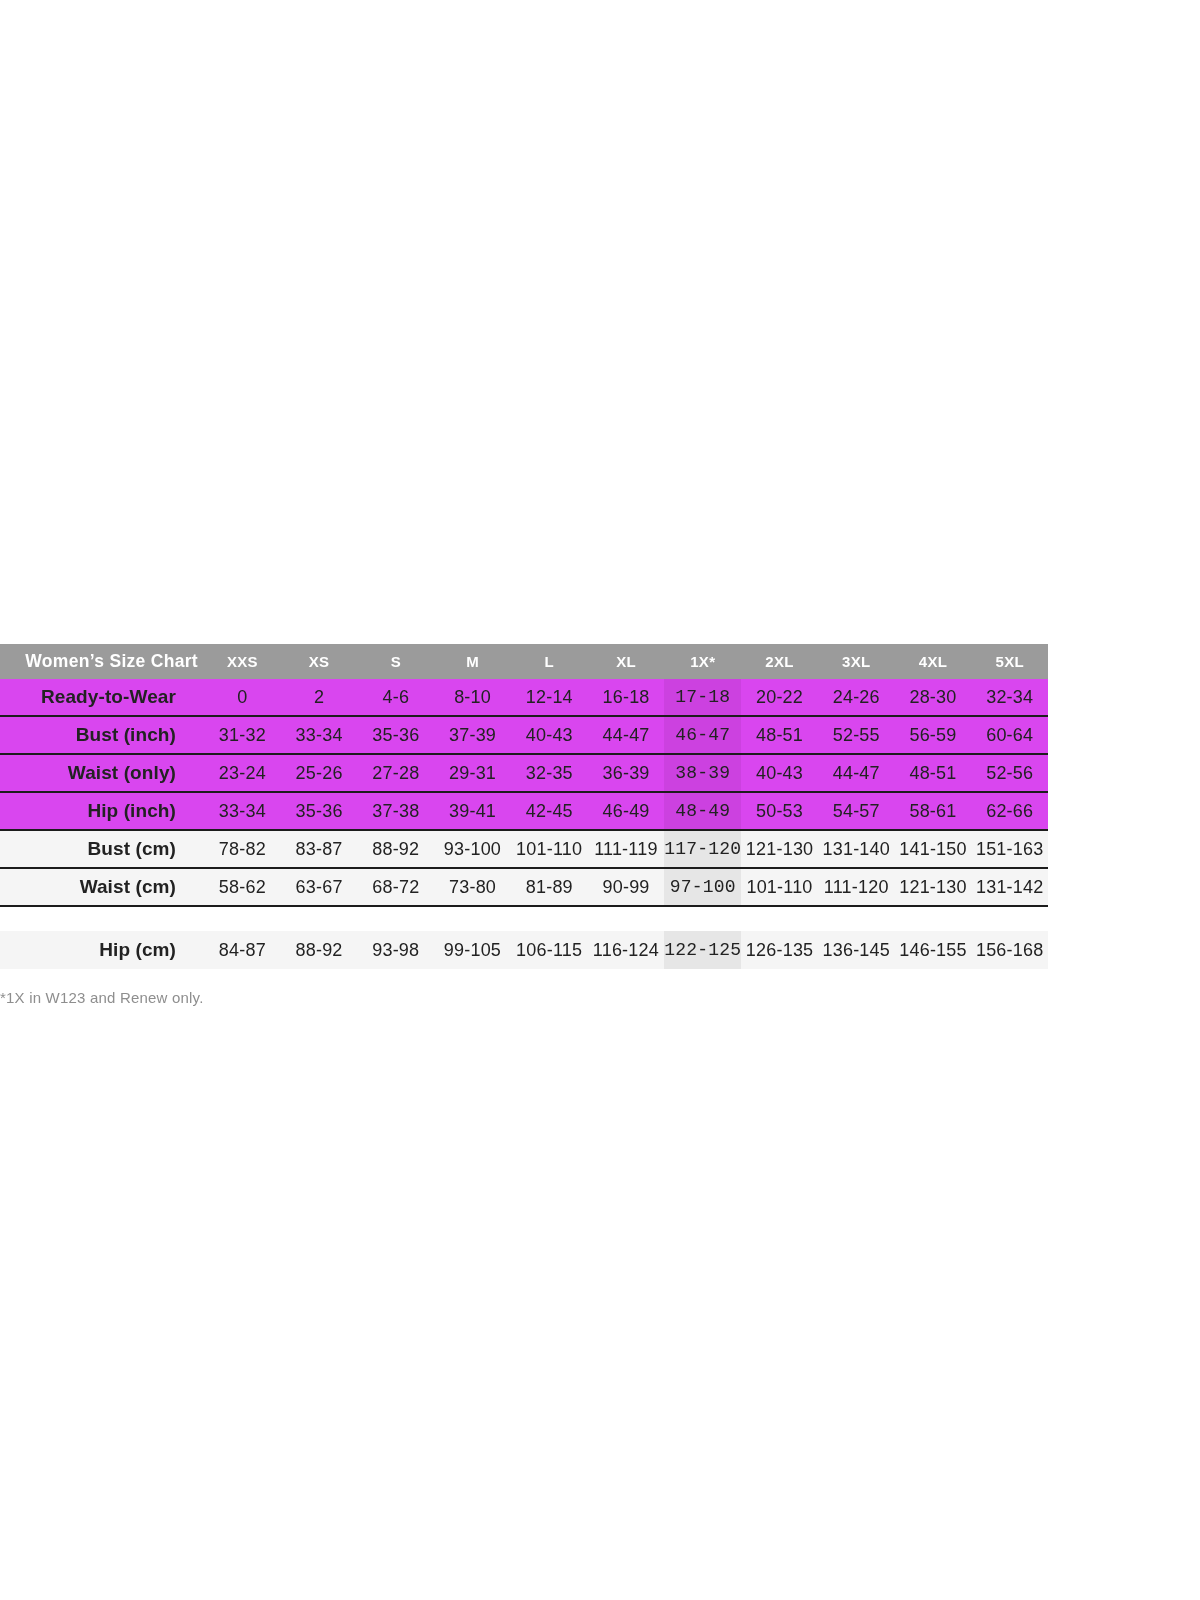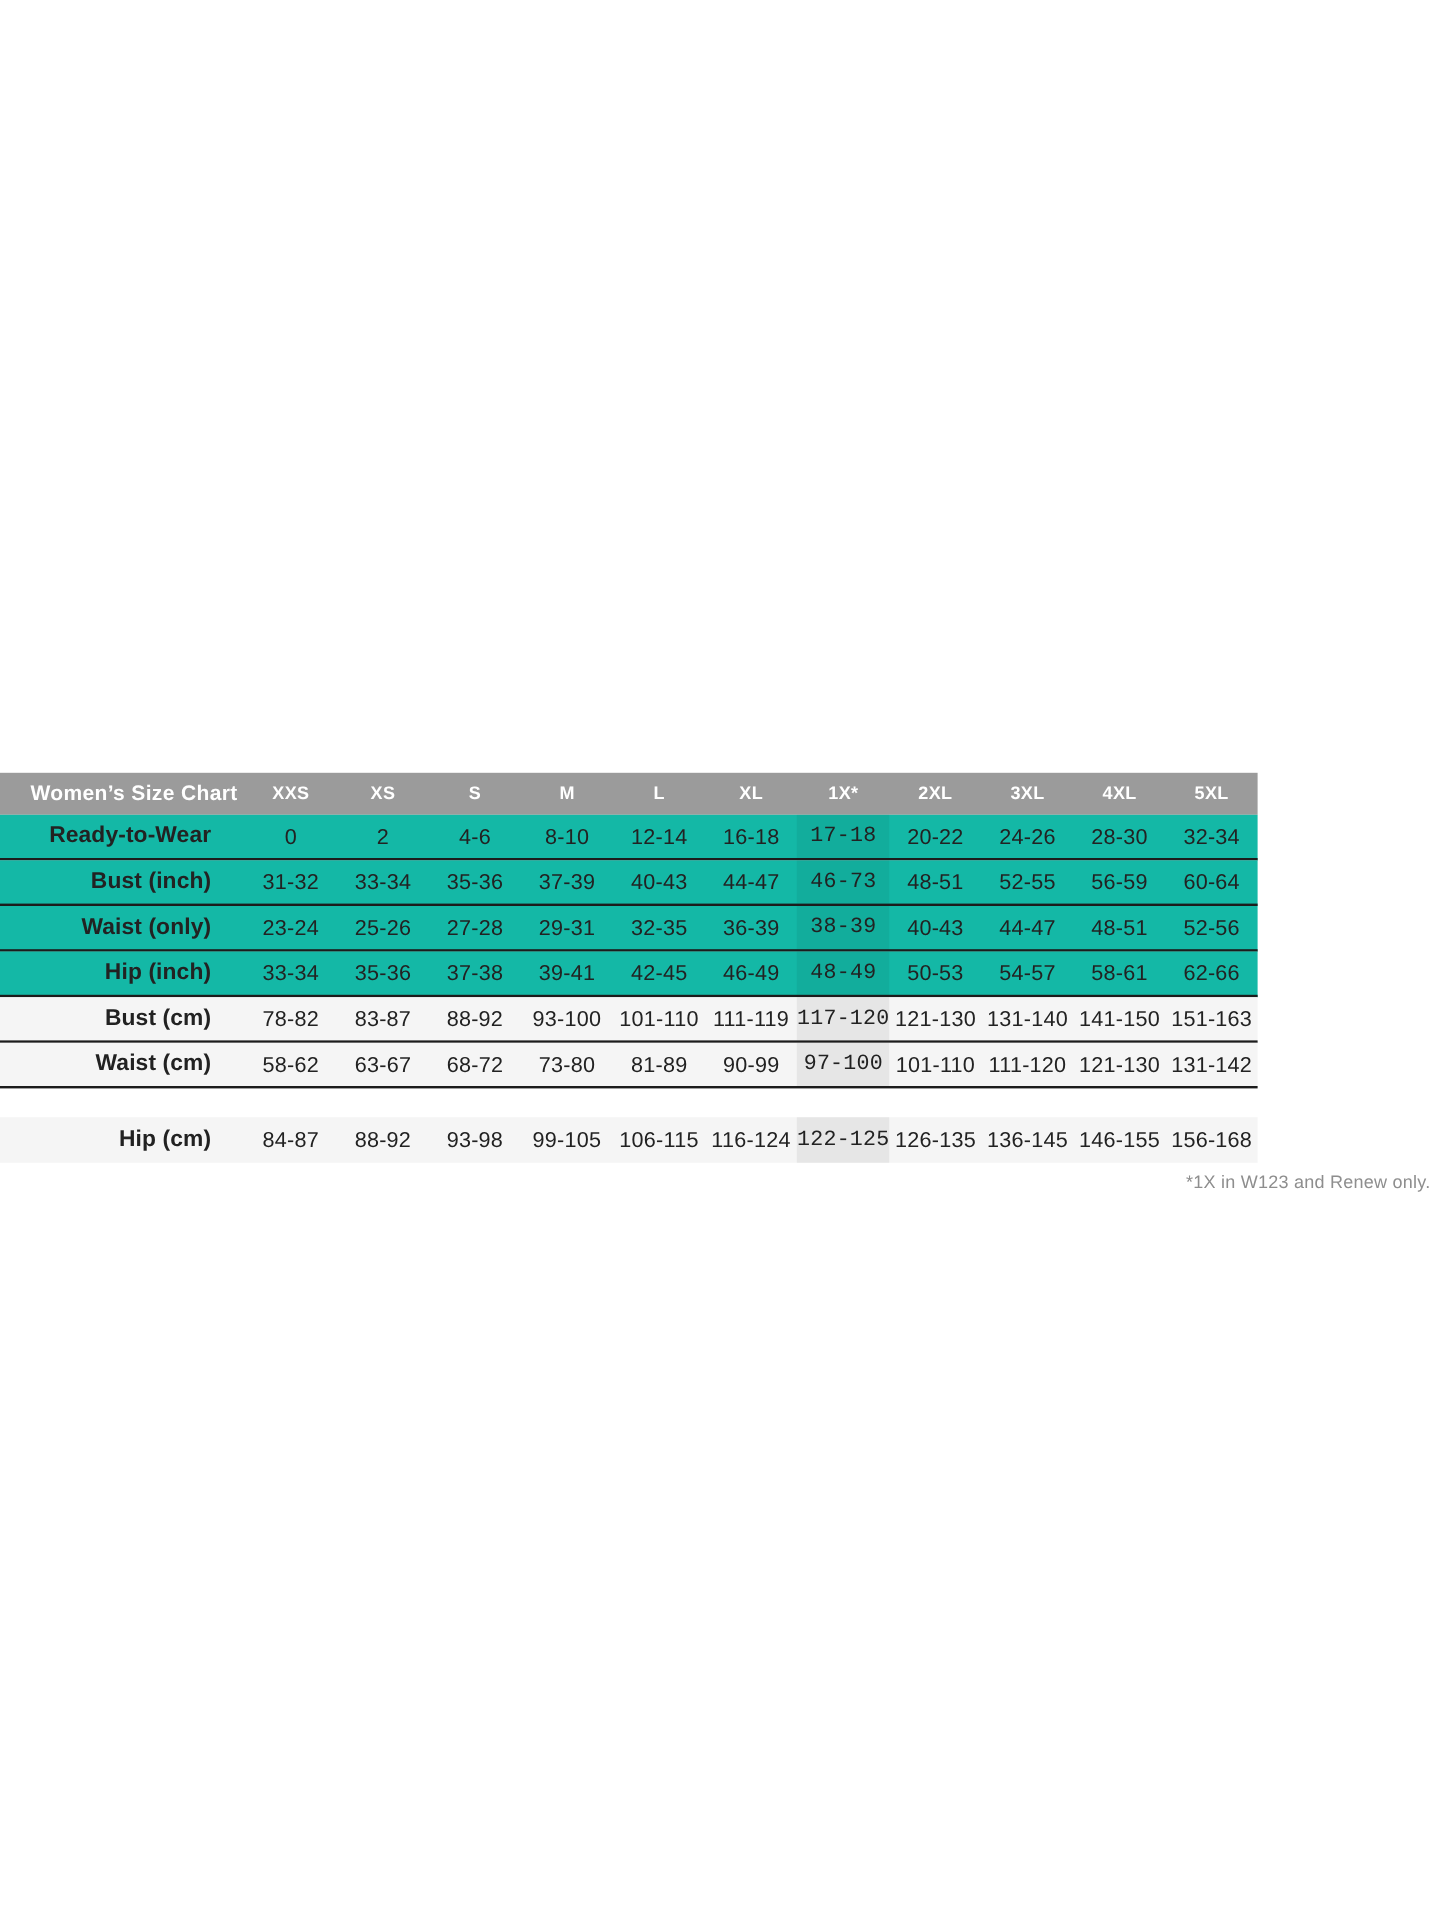--- a/index.html
+++ b/index.html
@@ -20,21 +20,21 @@
     top: 644px;
     left: 0;
     width: 1048px;
   }
   .row {
     display: flex;
     align-items: stretch;
     height: 38px;
     box-sizing: border-box;
     border-bottom: 2px solid var(--border, #1c1c1c);
-    background: #14b8a6;
+    background: #d946ef;
   }
   .row.shaded { background: var(--row-shaded-bg, #f5f5f5); text-align: right; }
   .row.no-border { border-bottom: none; margin-top: 24px; }
   .row.header {
     height: 35px;
     background: var(--header-bg, #9b9b9b);
     border-bottom: none;
   }
   .cell {
     flex: 1 1 0;
@@ -62,23 +62,23 @@
     font-size: 15px;
     letter-spacing: 0.3px;
   }
   .row.header .cell.label {
     padding-right: 6px;
     font-size: 17.5px;
   }
   .footnote {
     box-sizing: border-box;
     width: 1200px;
-    margin-top: 8px;
+    margin-top: 20px;
     padding-right: 8px;
-    text-align: right;
+    text-align: left;
     font-size: 15px;
     letter-spacing: 0.2px;
     color: var(--footnote-text, #8e8e8e);
   }
 </style>
 </head>
 <body>
 
 <div class="page">
   <div class="size-chart">
@@ -114,21 +114,21 @@
     </div>
 
     <div class="row">
       <div class="cell label">Bust (inch)</div>
       <div class="cell">31-32</div>
       <div class="cell">33-34</div>
       <div class="cell">35-36</div>
       <div class="cell">37-39</div>
       <div class="cell">40-43</div>
       <div class="cell">44-47</div>
-      <div class="cell hl">46-73</div>
+      <div class="cell hl">46-47</div>
       <div class="cell">48-51</div>
       <div class="cell">52-55</div>
       <div class="cell">56-59</div>
       <div class="cell">60-64</div>
     </div>
 
     <div class="row">
       <div class="cell label">Waist (only)</div>
       <div class="cell">23-24</div>
       <div class="cell">25-26</div>

